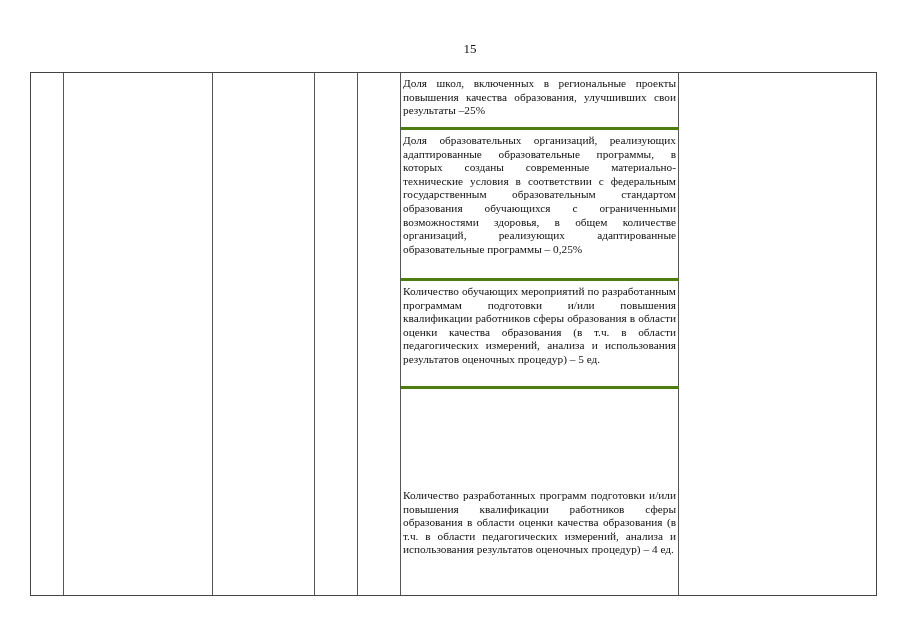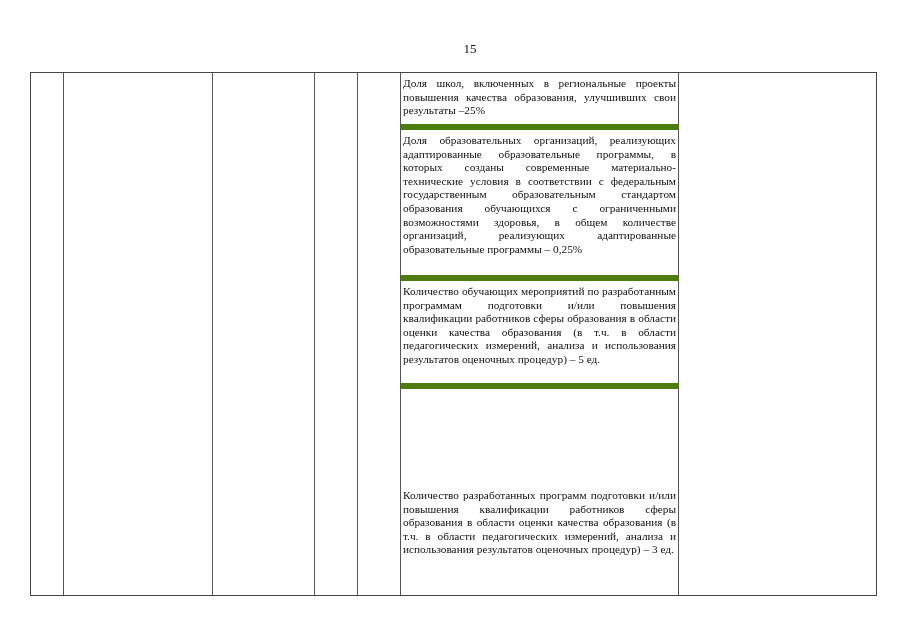--- a/index.html
+++ b/index.html
@@ -43,21 +43,21 @@
       position: absolute;
       left: 370px; 
       top: 0;
       width: 278px; 
       bottom: 0;
     }
     .cell {
       position: absolute;
       left: 0;
       right: 0;
-      border-bottom: 6px solid #4d7c0f;
+      border-bottom: 3px solid #4d7c0f;
       box-sizing: border-box;
       padding: 4px 3px 0 2px;
       font-size: 11.3px;
       line-height: 13.6px;
       text-align: justify;
       text-align-last: left;
     }
     .cell:last-child {
       border-bottom: none;
     }
@@ -72,15 +72,15 @@
   <div class="vline" style="left:181px"></div>
   <div class="vline" style="left:283px"></div>
   <div class="vline" style="left:326px"></div>
   <div class="vline" style="left:369px"></div>
   <div class="vline" style="left:647px"></div>
 
   <div class="cell-col">
     <div class="cell" style="top:0; height:57px;">Доля школ, включенных в региональные проекты повышения качества образования, улучшивших свои результаты –25%</div>
     <div class="cell" style="top:57px; height:151px;">Доля образовательных организаций, реализующих адаптированные образовательные программы, в которых созданы современные материально- технические условия в соответствии с федеральным государственным образовательным стандартом образования обучающихся с ограниченными возможностями здоровья, в общем количестве организаций, реализующих адаптированные образовательные программы – 0,25%</div>
     <div class="cell" style="top:208px; height:108px;">Количество обучающих мероприятий по разработанным программам подготовки и/или повышения квалификации работников сферы образования в области оценки качества образования (в т.ч. в области педагогических измерений, анализа и использования результатов оценочных процедур) – 5 ед.</div>
-    <div class="cell" style="top:412px; height:112px;">Количество разработанных программ подготовки и/или повышения квалификации работников сферы образования в области оценки качества образования (в т.ч. в области педагогических измерений, анализа и использования результатов оценочных процедур) – 3 ед.</div>
+    <div class="cell" style="top:412px; height:112px;">Количество разработанных программ подготовки и/или повышения квалификации работников сферы образования в области оценки качества образования (в т.ч. в области педагогических измерений, анализа и использования результатов оценочных процедур) – 4 ед.</div>
   </div>
 </div>
 
 </body></html>

